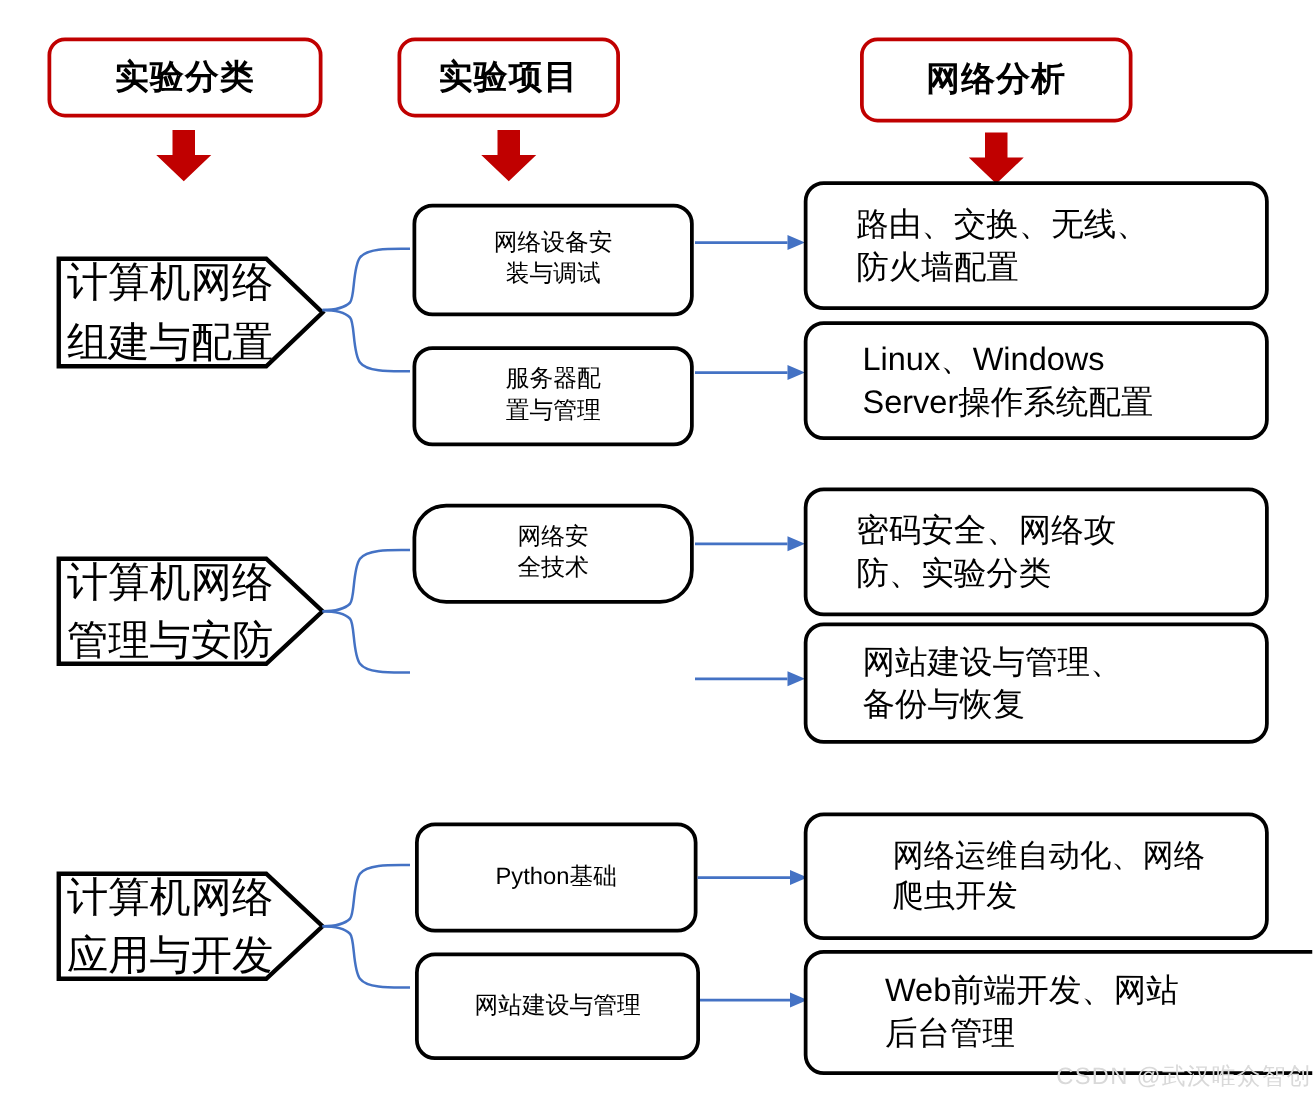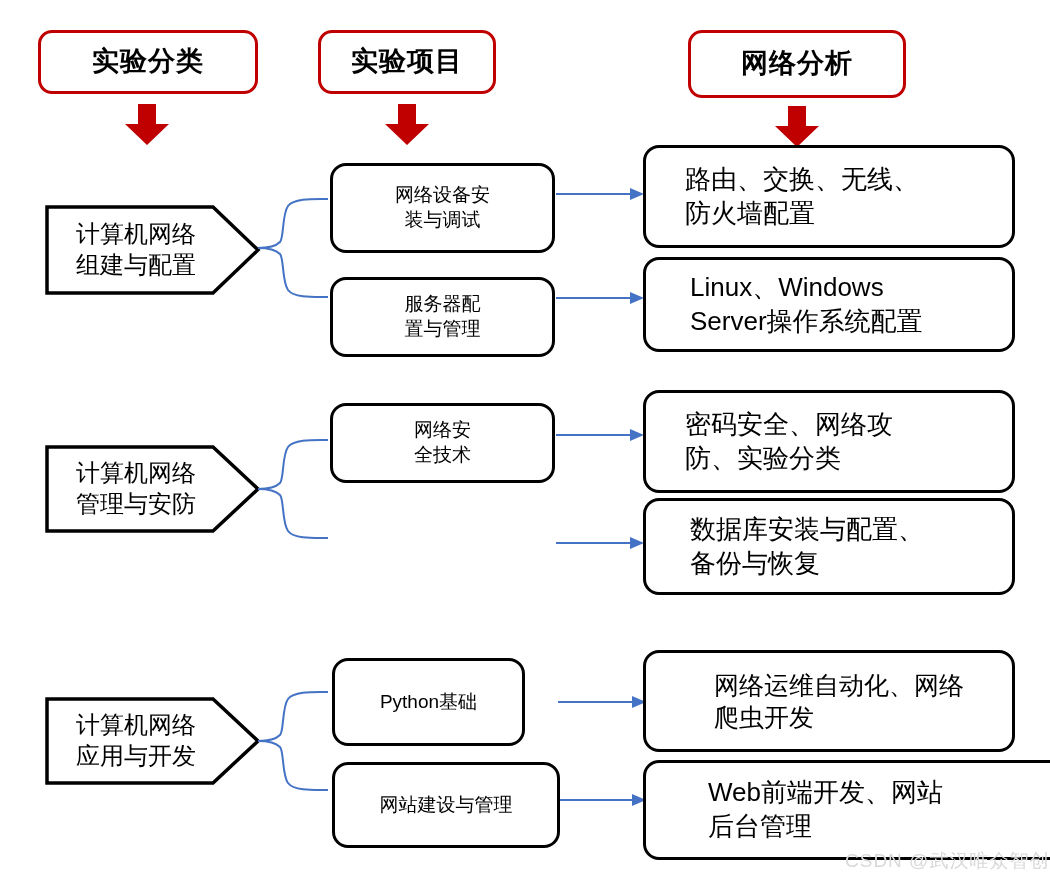--- a/index.html
+++ b/index.html
@@ -42,22 +42,22 @@
   .cat-wrap { }
   .cat-label {
     position: absolute;
     left: 0;
     top: 0;
     width: 182px;
     height: 100%;
     display: flex;
     flex-direction: column;
     align-items: center;
-    justify-content: center;
-    font-size: 24px;
+    justify-content: space-between;
+    font-size: 33px;
     color: #000000;
     line-height: 1.28;
     white-space: nowrap;
   }
   .cat-label span { display: block; }
 
   
   .rbox {
     box-sizing: border-box;
     border: 3px solid #000000;
@@ -162,59 +162,59 @@
       <span>计算机网络</span>
       <span>管理与安防</span>
     </div>
   </div>
 
   <svg class="abs" style="left:258px; top:418px;" width="72" height="142" viewBox="0 0 72 142">
     <path d="M0 71 C10 71 18 69 22 65 C26 61 24 37 30 29 C36 21 56 22 70 22" fill="none" stroke="#4472C4" stroke-width="2"></path>
     <path d="M0 71 C10 71 18 73 22 77 C26 81 24 105 30 113 C36 121 56 120 70 120" fill="none" stroke="#4472C4" stroke-width="2"></path>
   </svg>
 
-  <div class="abs rbox" style="left:330px; top:403px; width:225px; height:80px;">
+  <div class="abs rbox" style="left:330px; top:403px; width:225px; height:80px;border-radius:27px;">
     <span class="ln">网络安</span>
     <span class="ln">全技术</span>
   </div>
 
   <svg class="abs" style="left:556px; top:427px;" width="90" height="16" viewBox="0 0 90 16">
     <line x1="0" y1="8" x2="74" y2="8" stroke="#4472C4" stroke-width="2.2"></line>
     <path d="M74 2 L88 8 L74 14 Z" fill="#4472C4"></path>
   </svg>
   <svg class="abs" style="left:556px; top:535px;" width="90" height="16" viewBox="0 0 90 16">
     <line x1="0" y1="8" x2="74" y2="8" stroke="#4472C4" stroke-width="2.2"></line>
     <path d="M74 2 L88 8 L74 14 Z" fill="#4472C4"></path>
   </svg>
 
   <div class="abs rbox content-box" style="left:643px; top:390px; width:372px; height:103px;">
     <span class="ln">密码安全、网络攻</span>
     <span class="ln">防、实验分类</span>
   </div>
   <div class="abs rbox content-box" style="left:643px; top:498px; width:372px; height:97px; padding-left:44px;">
-    <span class="ln">数据库安装与配置、</span>
+    <span class="ln">网站建设与管理、</span>
     <span class="ln">备份与恢复</span>
   </div>
 
   <div class="abs cat-wrap" style="left:45px; top:697px; width:215px; height:88px;">
     <svg width="215" height="88" viewBox="0 0 215 88">
       <path d="M2 2 H168 L213 44 L168 86 H2 Z" fill="#ffffff" stroke="#000000" stroke-width="3.5"></path>
     </svg>
     <div class="cat-label">
       <span>计算机网络</span>
       <span>应用与开发</span>
     </div>
   </div>
 
   <svg class="abs" style="left:258px; top:670px;" width="72" height="142" viewBox="0 0 72 142">
     <path d="M0 71 C10 71 18 69 22 65 C26 61 24 37 30 29 C36 21 56 22 70 22" fill="none" stroke="#4472C4" stroke-width="2"></path>
     <path d="M0 71 C10 71 18 73 22 77 C26 81 24 105 30 113 C36 121 56 120 70 120" fill="none" stroke="#4472C4" stroke-width="2"></path>
   </svg>
 
-  <div class="abs rbox" style="left:332px; top:658px; width:193px; height:88px;">
+  <div class="abs rbox" style="left:332px; top:658px; width:226px; height:88px;">
     <span class="ln">Python基础</span>
   </div>
   <div class="abs rbox" style="left:332px; top:762px; width:228px; height:86px;">
     <span class="ln">网站建设与管理</span>
   </div>
 
   <svg class="abs" style="left:558px; top:694px;" width="90" height="16" viewBox="0 0 90 16">
     <line x1="0" y1="8" x2="74" y2="8" stroke="#4472C4" stroke-width="2.2"></line>
     <path d="M74 2 L88 8 L74 14 Z" fill="#4472C4"></path>
   </svg>

